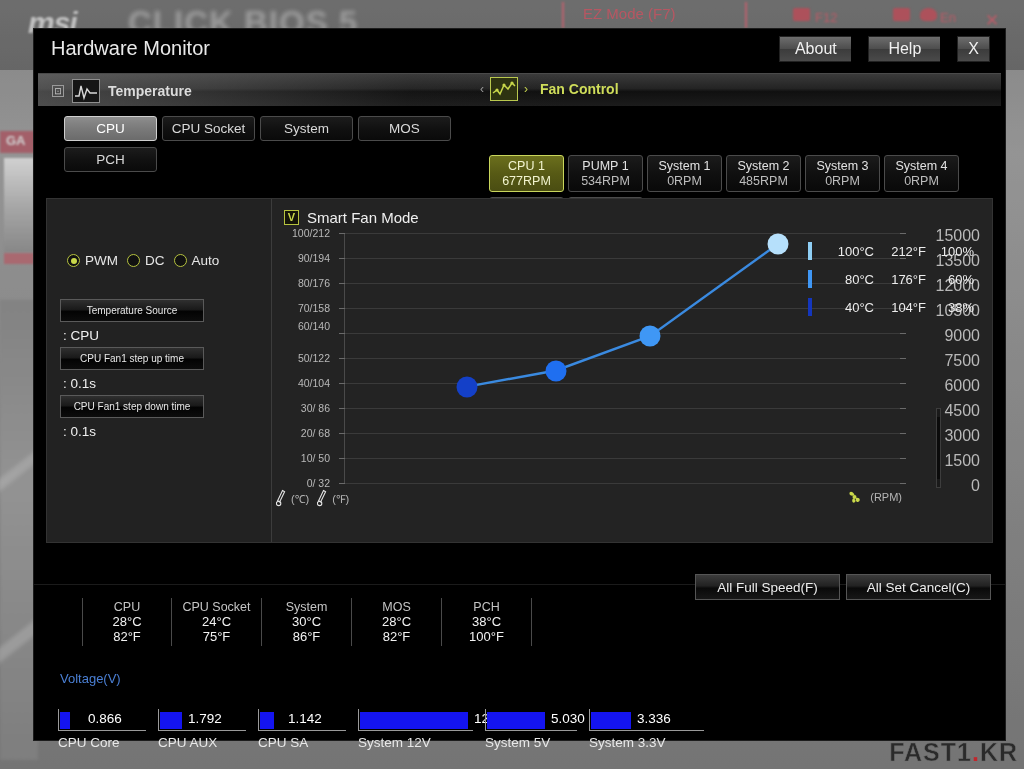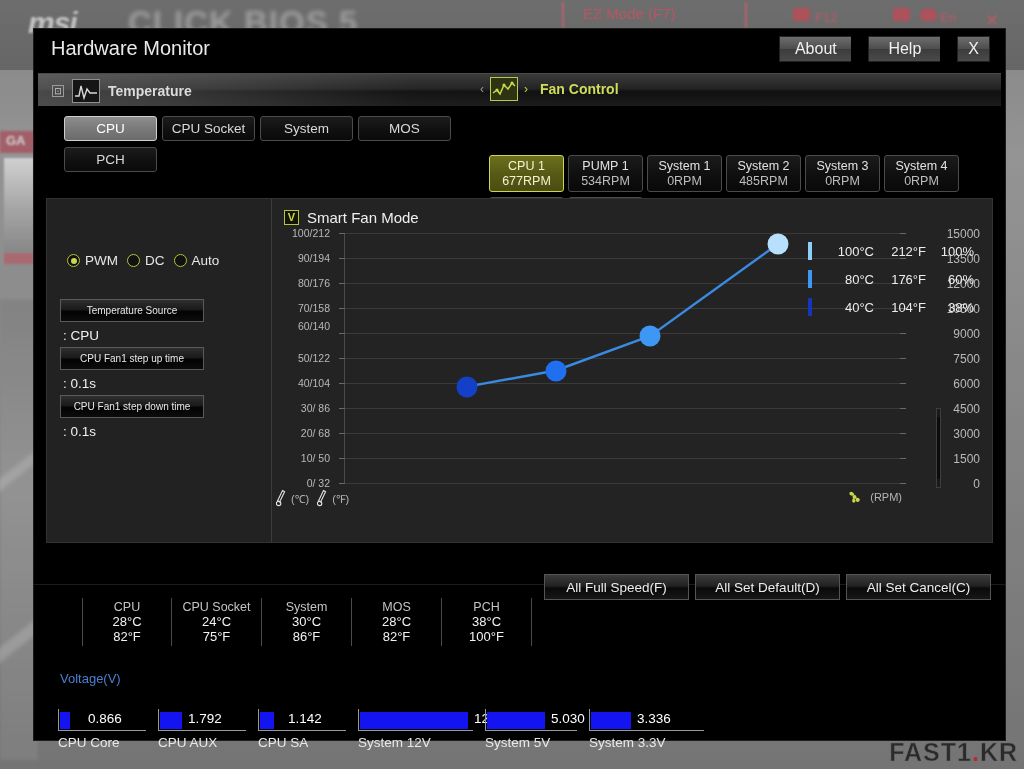--- a/index.html
+++ b/index.html
@@ -207,21 +207,21 @@
     white-space: pre; text-align:right;
   }
   .plot {
     position:absolute; left: 72px; right: 92px; top: 0; height: 250px;
     border-left: 1px solid #4a4a4a;
   }
   .gline { position:absolute; left:0; right:0; height:1px; background:#3a3a3a; }
   .tickL { position:absolute; left:-6px; width:6px; height:1px; background:#6a6a6a; }
   .tickR { position:absolute; right:-6px; width:6px; height:1px; background:#6a6a6a; }
   .rlabels { position:absolute; right: 12px; top: 0; width: 46px; }
-  .rlab { position:absolute; right:0; font-size:12px; color:#b9b9b9; text-align:right; }
+  .rlab { position:absolute; right:0; font-size:16px; color:#b9b9b9; text-align:right; }
   .pt { position:absolute; width: 21px; height: 21px; border-radius:50%; transform: translate(-50%,-50%); cursor:pointer;}
   .scrollstrip {
     position:absolute; width: 5px; background:#1a1a1a; border:1px solid #3d3d3d;
   }
   .scrollthumb { position:absolute; left:0; width:100%; background:#0b0b0b; }
 
   .legendbox { position:absolute; right: 4px; top: 4px; width: 180px; }
   .lgrow { display:flex; align-items:center; height: 28px; }
   .lgbar { width: 4px; height: 18px; margin-right: 14px; }
   .lgc { width: 48px; text-align:right; font-size:13px; color:#ededed; }
@@ -551,21 +551,20 @@
               </svg>
             <span class="foot-t">(RPM)</span>
           </div>
         </div>
       </div>
     </div>
   </div>
 
   <div class="actions">
     <div class="actbtn">All Full Speed(F)</div>
-    <div class="actbtn">All Set Default(D)</div>
     <div class="actbtn">All Set Cancel(C)</div>
   </div>
 
   <div class="tempstrip">
     <div class="tcell" style="border-left:1px solid #4a4a4a">
       <div class="tname">CPU</div>
       <div class="tc">28°C</div>
       <div class="tf">82°F</div>
     </div>
     <div class="tcell">

